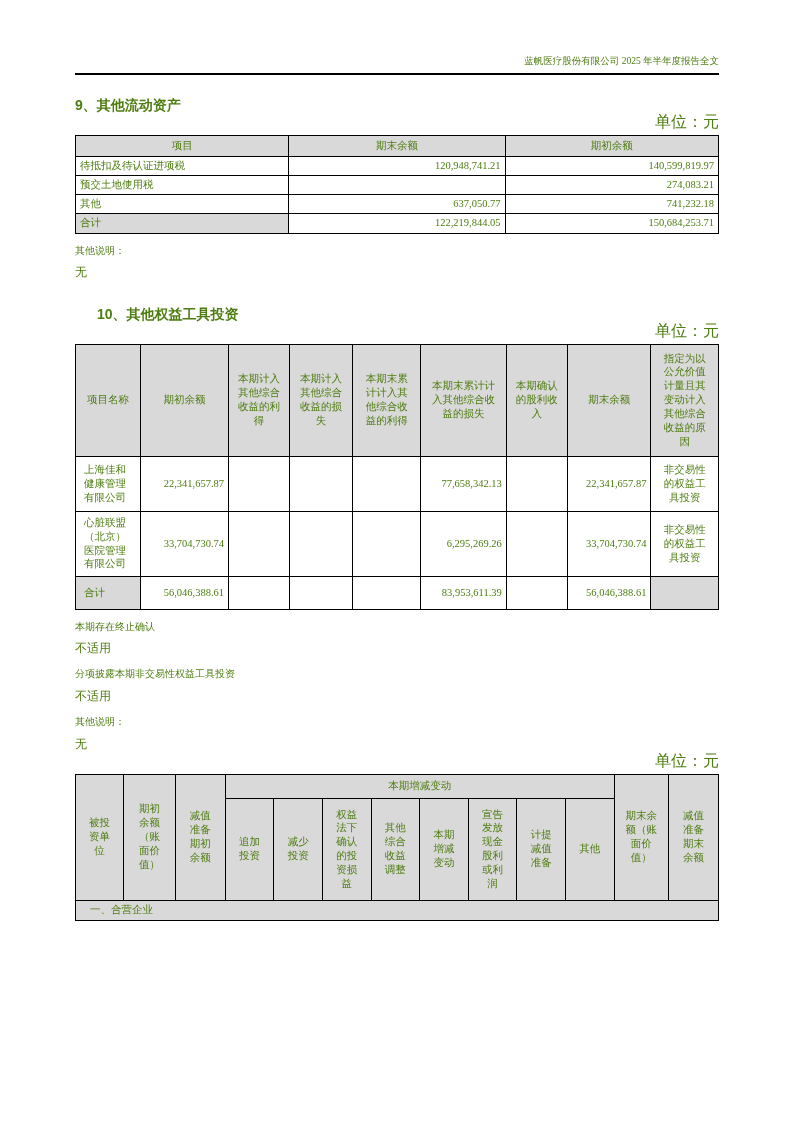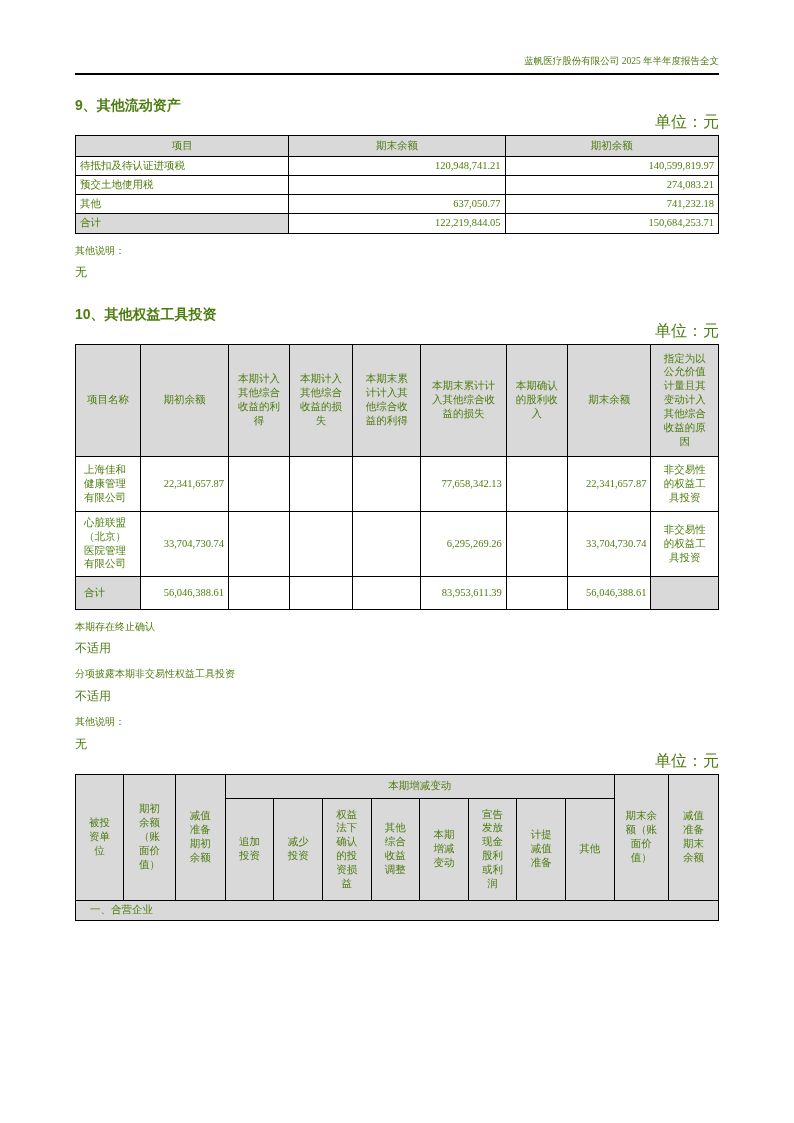--- a/index.html
+++ b/index.html
@@ -26,21 +26,21 @@
     border-top: 2px solid #000000;
   }
 
   .sec-title {
     margin-top: 22px;
     font-family: "Liberation Sans", "DejaVu Sans", sans-serif;
     font-weight: bold;
     font-size: 14px;
     line-height: 16px;
   }
-  .sec-title.mt26 { margin-top: 26px; }
+  .sec-title.mt26 { margin-top: 26px; margin-left: 22px; }
   .unit-line {
     margin-top: 2px;
     margin-bottom: 6px;
     text-align: right;
     font-size: 16px;
     line-height: 14px;
   }
 
   table {
     width: 100%;

